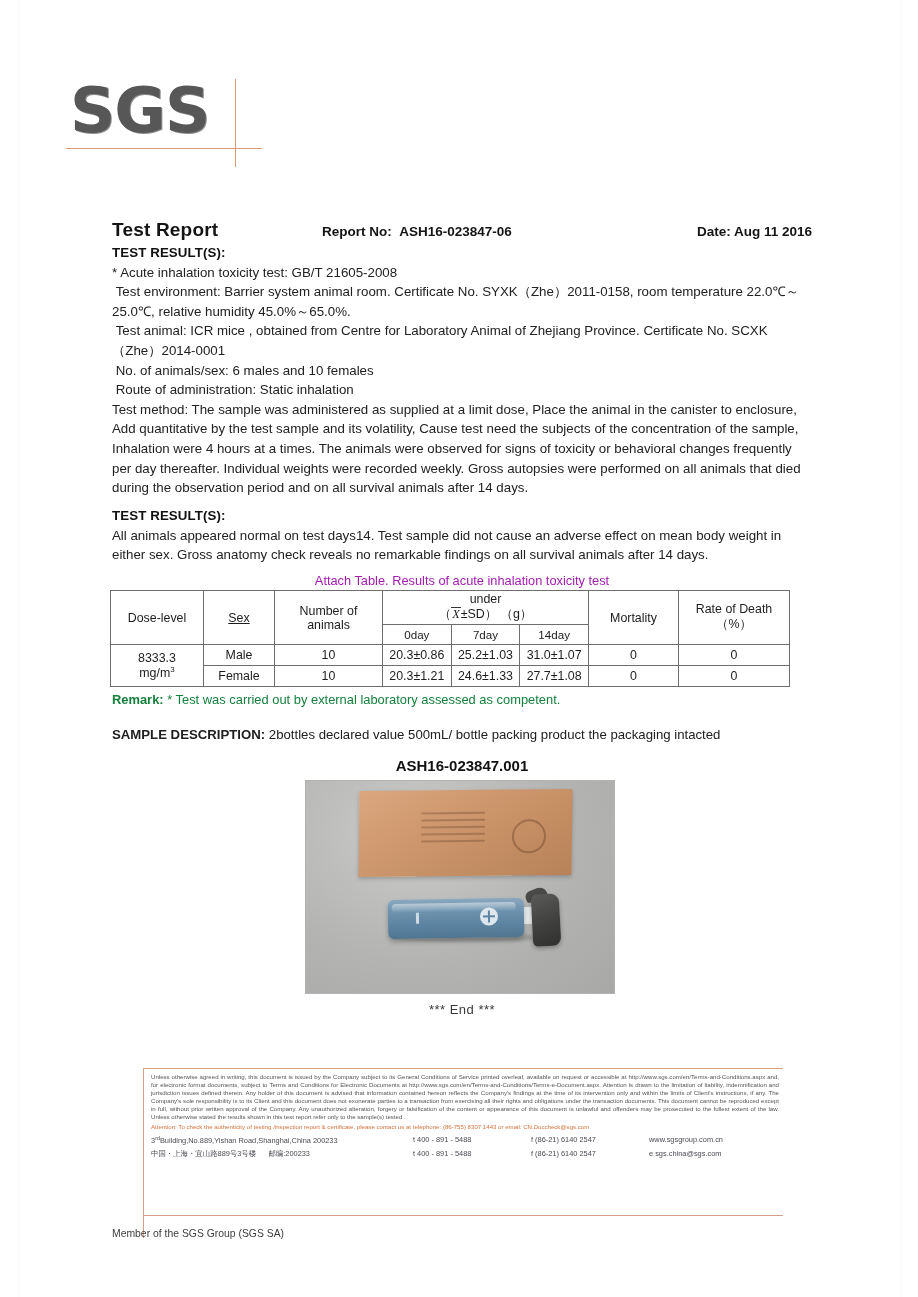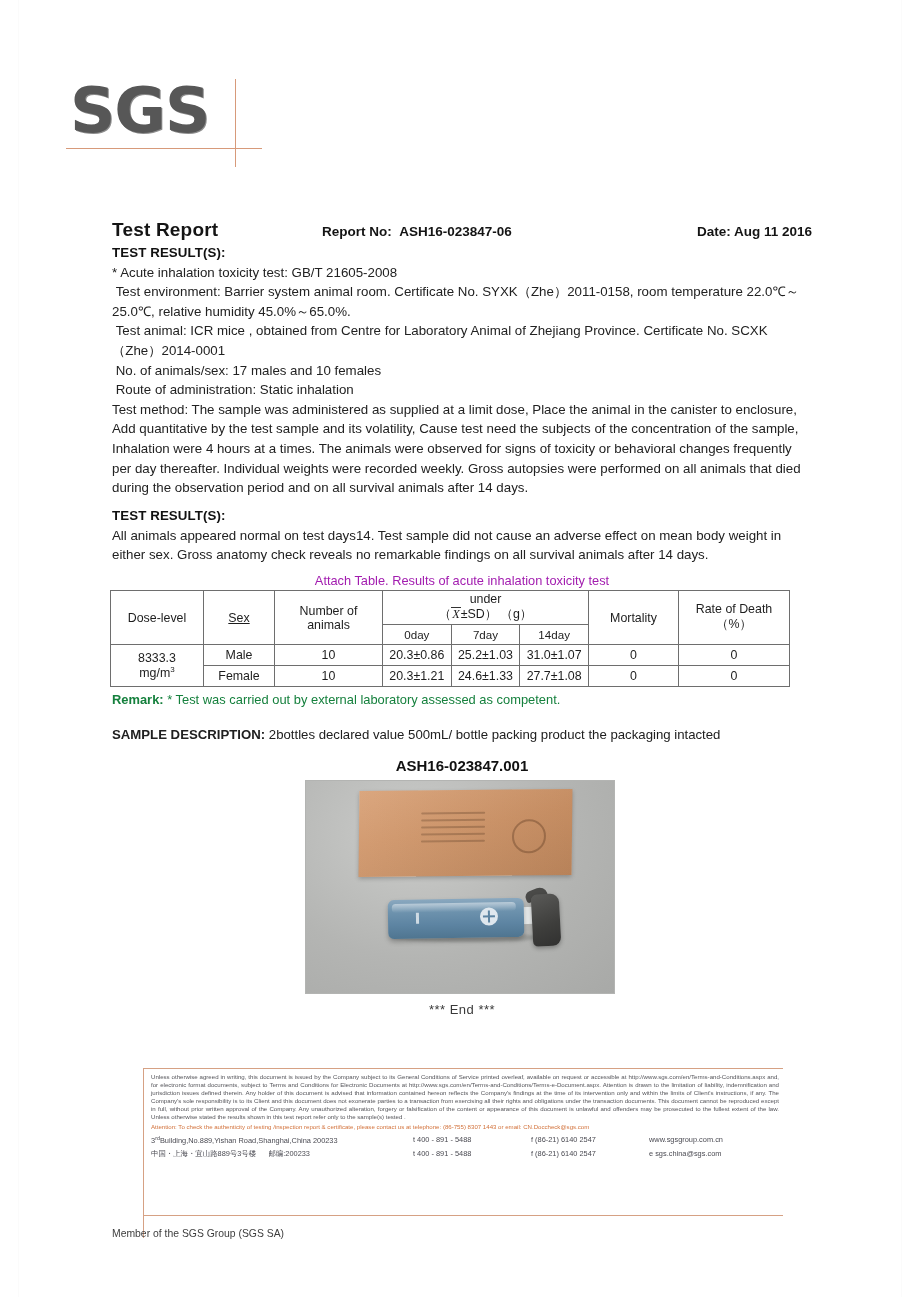--- a/index.html
+++ b/index.html
@@ -433,21 +433,21 @@
       <span>Date:</span>
       <span>Aug 11 2016</span>
     </div>
   </div>
 
   <div class="section" style="top:243px;">
     <div class="sec-head">TEST RESULT(S):</div>
     <div class="body-line">* Acute inhalation toxicity test: GB/T 21605-2008</div>
     <div class="body-line"> Test environment: Barrier system animal room. Certificate No. SYXK（Zhe）2011-0158, room temperature 22.0℃～25.0℃, relative humidity 45.0%～65.0%.</div>
     <div class="body-line"> Test animal: ICR mice , obtained from Centre for Laboratory Animal of Zhejiang Province. Certificate No. SCXK（Zhe）2014-0001</div>
-    <div class="body-line"> No. of animals/sex: 17 males and 10 females</div>
+    <div class="body-line"> No. of animals/sex: 6 males and 10 females</div>
     <div class="body-line"> Route of administration: Static inhalation</div>
     <div class="body-line">Test method: The sample was administered as supplied at a limit dose, Place the animal in the canister to enclosure, Add quantitative by the test sample and its volatility, Cause test need the subjects of the concentration of the sample, Inhalation were 4 hours at a times. The animals were observed for signs of toxicity or behavioral changes frequently per day thereafter. Individual weights were recorded weekly. Gross autopsies were performed on all animals that died during the observation period and on all survival animals after 14 days.</div>
   </div>
 
   <div class="section" style="top:506px;">
     <div class="sec-head">TEST RESULT(S):</div>
     <div class="body-line">All animals appeared normal on test days14. Test sample did not cause an adverse effect on mean body weight in either sex. Gross anatomy check reveals no remarkable findings on all survival animals after 14 days.</div>
   </div>
 
   <div class="table-caption">Attach Table. Results of acute inhalation toxicity test</div>

